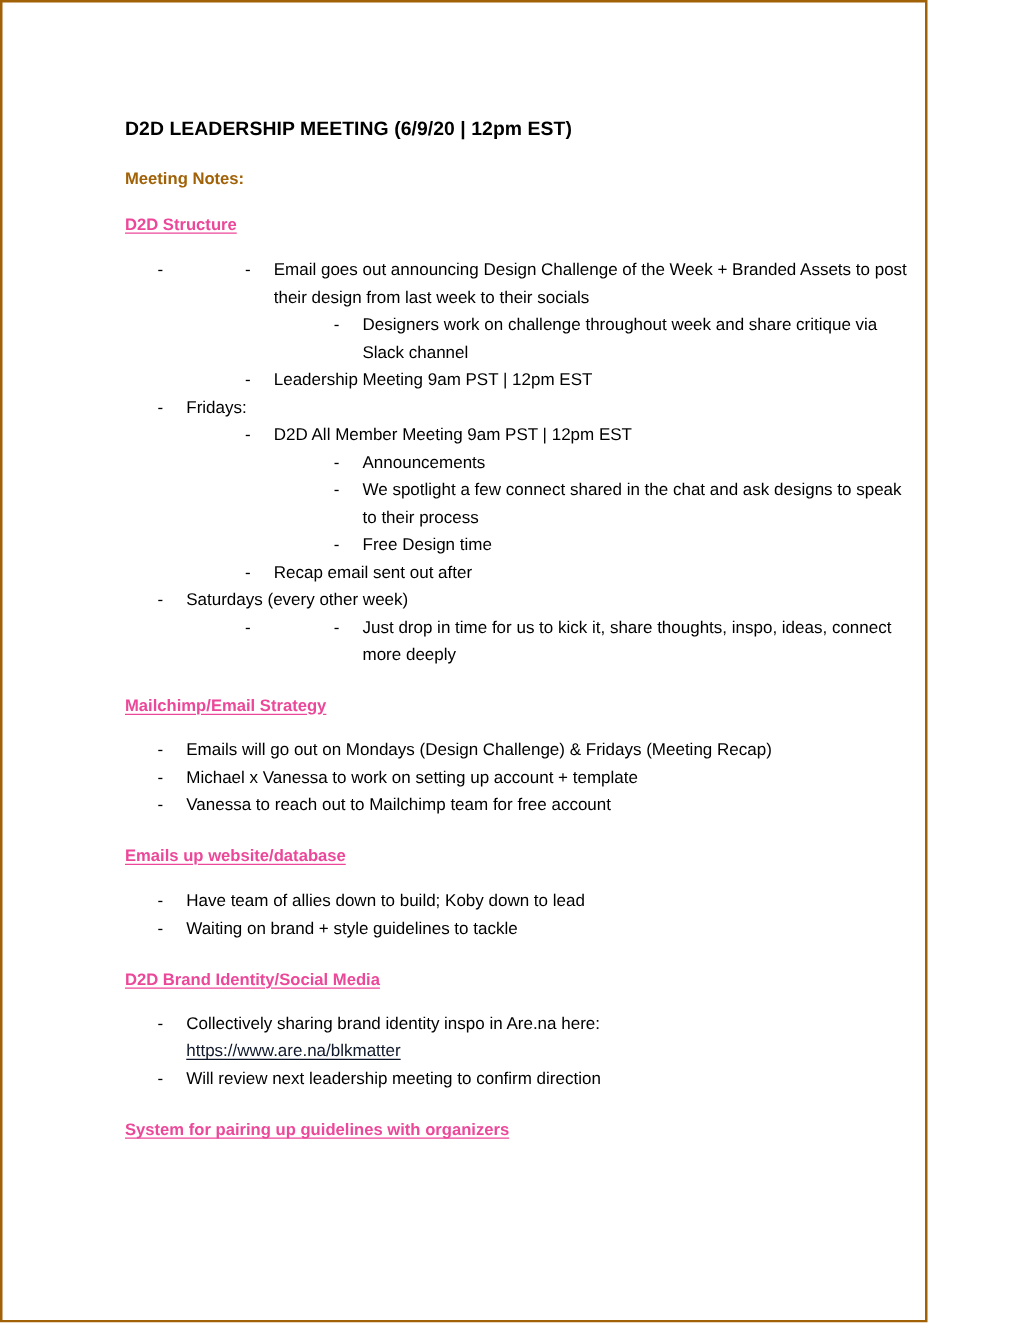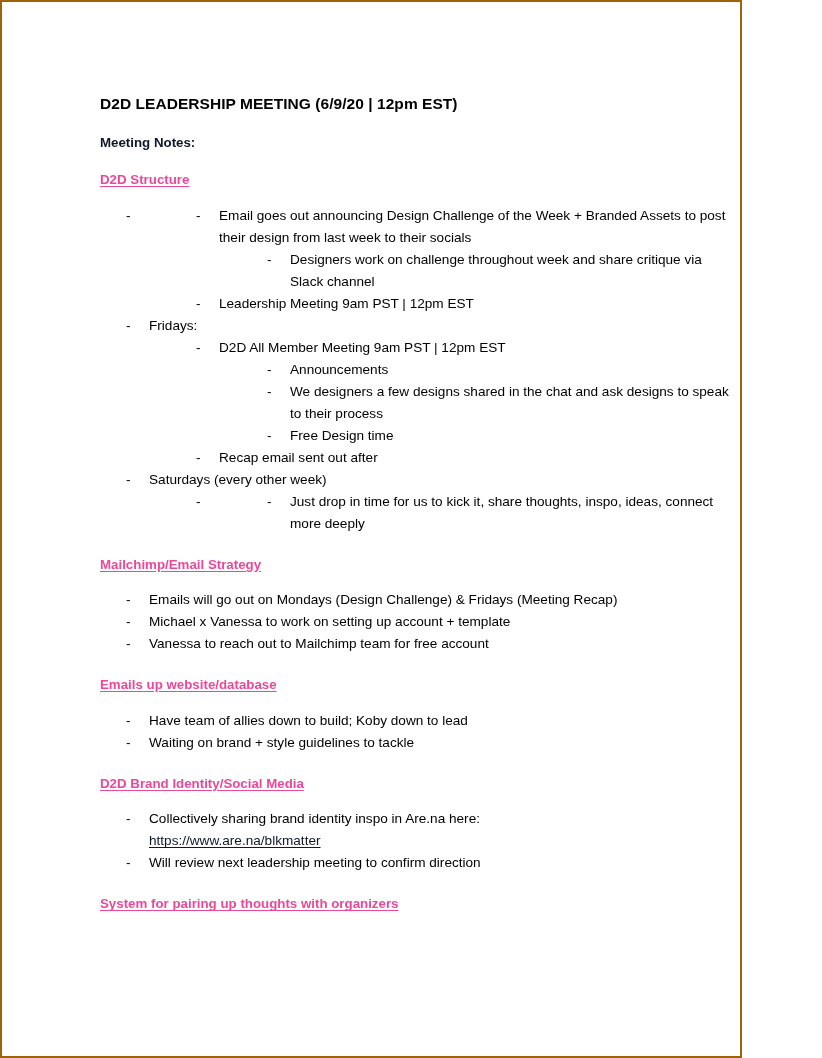--- a/index.html
+++ b/index.html
@@ -32,21 +32,21 @@
     font-weight: bold;
     color: #000000;
     letter-spacing: 0.05px;
     margin: 0 0 22px 0;
     line-height: 1.25;
   }
 
   .subhead {
     font-size: 13.3px;
     font-weight: bold;
-    color: #0f172a;
+    color: #a16207;
     margin: 0 0 20px 0;
     line-height: 1.25;
   }
 
   .section-head {
     font-size: 13.3px;
     font-weight: bold;
     color: #ec4899;
     text-decoration: underline;
     text-underline-offset: 2px;
@@ -145,21 +145,21 @@
             <span class="dash">-</span>
             <span class="btext">D2D All Member Meeting 9am PST | 12pm EST</span>
 
             <ul class="bullets nested lvl3">
               <li class="bullet">
                 <span class="dash">-</span>
                 <span class="btext">Announcements</span>
               </li>
               <li class="bullet">
                 <span class="dash">-</span>
-                <span class="btext">We designers a few designs shared in the chat and ask designs to speak to their process</span>
+                <span class="btext">We spotlight a few connect shared in the chat and ask designs to speak to their process</span>
               </li>
               <li class="bullet">
                 <span class="dash">-</span>
                 <span class="btext">Free Design time</span>
               </li>
             </ul>
           </li>
 
           <li class="bullet">
             <span class="dash">-</span>
@@ -231,17 +231,17 @@
         <span class="dash">-</span>
         <span class="btext"><span>Collectively sharing brand identity inspo in Are.na here:</span><br><a class="doclink" href="#">https://www.are.na/blkmatter</a></span>
       </li>
       <li class="bullet">
         <span class="dash">-</span>
         <span class="btext">Will review next leadership meeting to confirm direction</span>
       </li>
     </ul>
 
     <div class="section-head">
-      <span class="sh-inner">System for pairing up thoughts with organizers</span>
+      <span class="sh-inner">System for pairing up guidelines with organizers</span>
     </div>
 
   </div>
 </div>
 
 </body></html>

